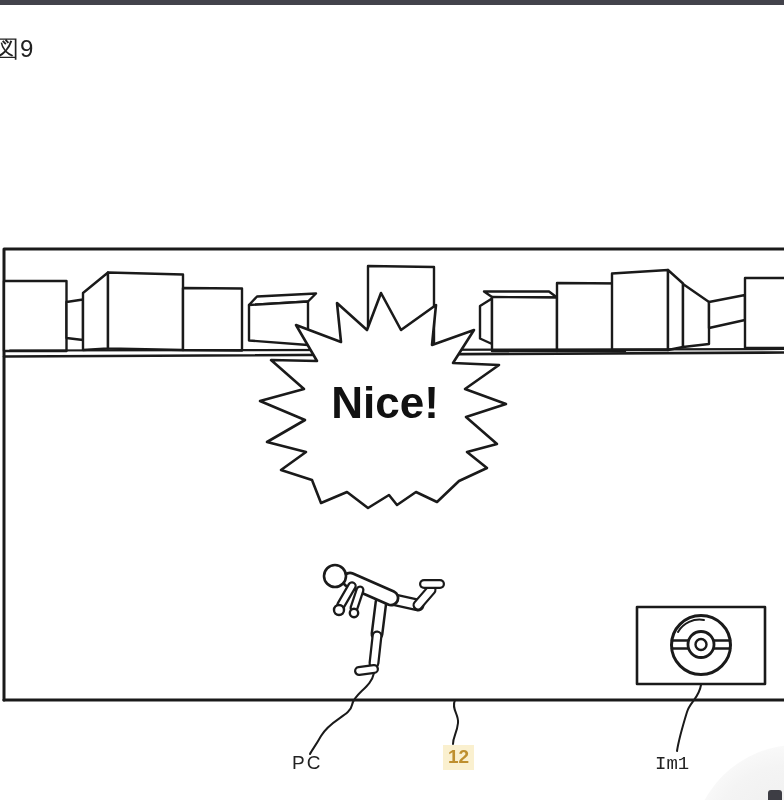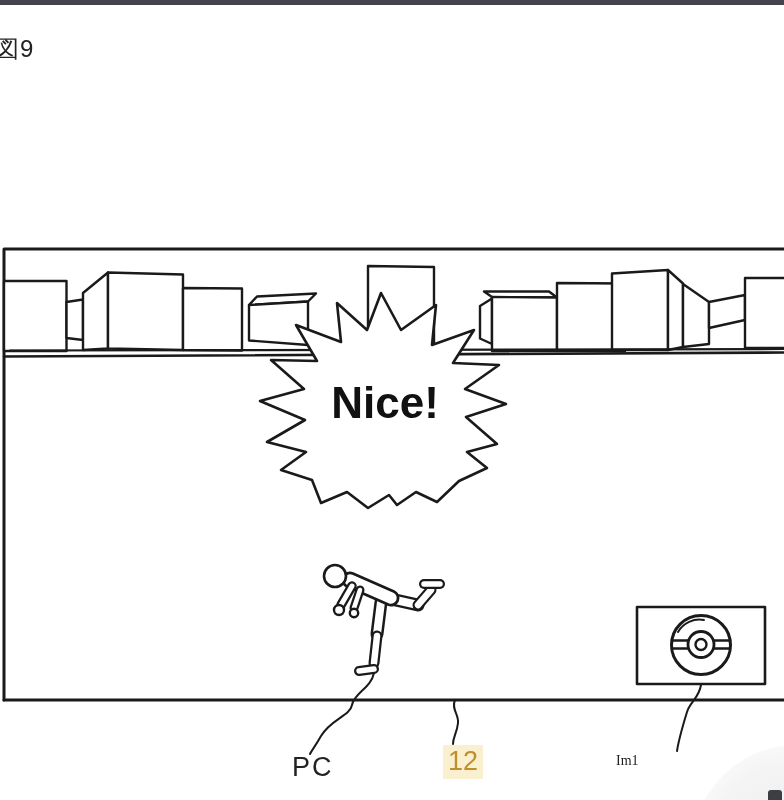--- a/index.html
+++ b/index.html
@@ -4,25 +4,25 @@
 <style>
   html,body{margin:0;padding:0;background:#fff;width:784px;height:800px;overflow:hidden;
             font-family:"Liberation Sans",sans-serif;position:relative;}
   .stage{position:absolute;inset:0;width:784px;height:800px;}
   .top-bar{position:absolute;left:0;top:0;width:784px;height:5px;background:#43434b;}
   .fig-label{position:absolute;left:-5px;top:33px;font-size:24px;color:#222;
              font-family:"Liberation Sans",sans-serif;letter-spacing:1px;}
   svg.drawing{position:absolute;left:0;top:0;}
   .bubble-text{position:absolute;left:318px;top:378px;width:134px;text-align:center;
                font-size:44px;font-weight:700;color:#111;letter-spacing:0;}
-  .ref-label{position:absolute;color:#222;font-size:27px;}
+  .ref-label{position:absolute;color:#222;font-size:19px;}
   .label-pc{left:292px;top:752px;letter-spacing:2px;}
-  .label-12{left:443px;top:745px;font-weight:400;color:#BE8F2E;background:#FAF0CF;
+  .label-12{left:443px;top:745px;font-weight:700;color:#BE8F2E;background:#FAF0CF;
             padding:1px 5px 2px 5px;}
-  .label-im1{left:616px;top:753px;font-family:Liberation Serif, serif;font-size:14px;}
+  .label-im1{left:655px;top:753px;font-family:Liberation Mono, monospace;font-size:19px;}
   .corner-blob{position:absolute;left:692px;top:745px;width:210px;height:210px;border-radius:50%;
                background:radial-gradient(circle at 45% 45%, #ededed 0%, #f4f4f4 45%, rgba(255,255,255,0) 72%);}
   .corner-mark{position:absolute;left:768px;top:790px;width:14px;height:10px;background:#3d3d44;
                border-radius:3px 3px 0 0;}
 </style>
 </head>
 <body>
 
 <div class="stage">
 

